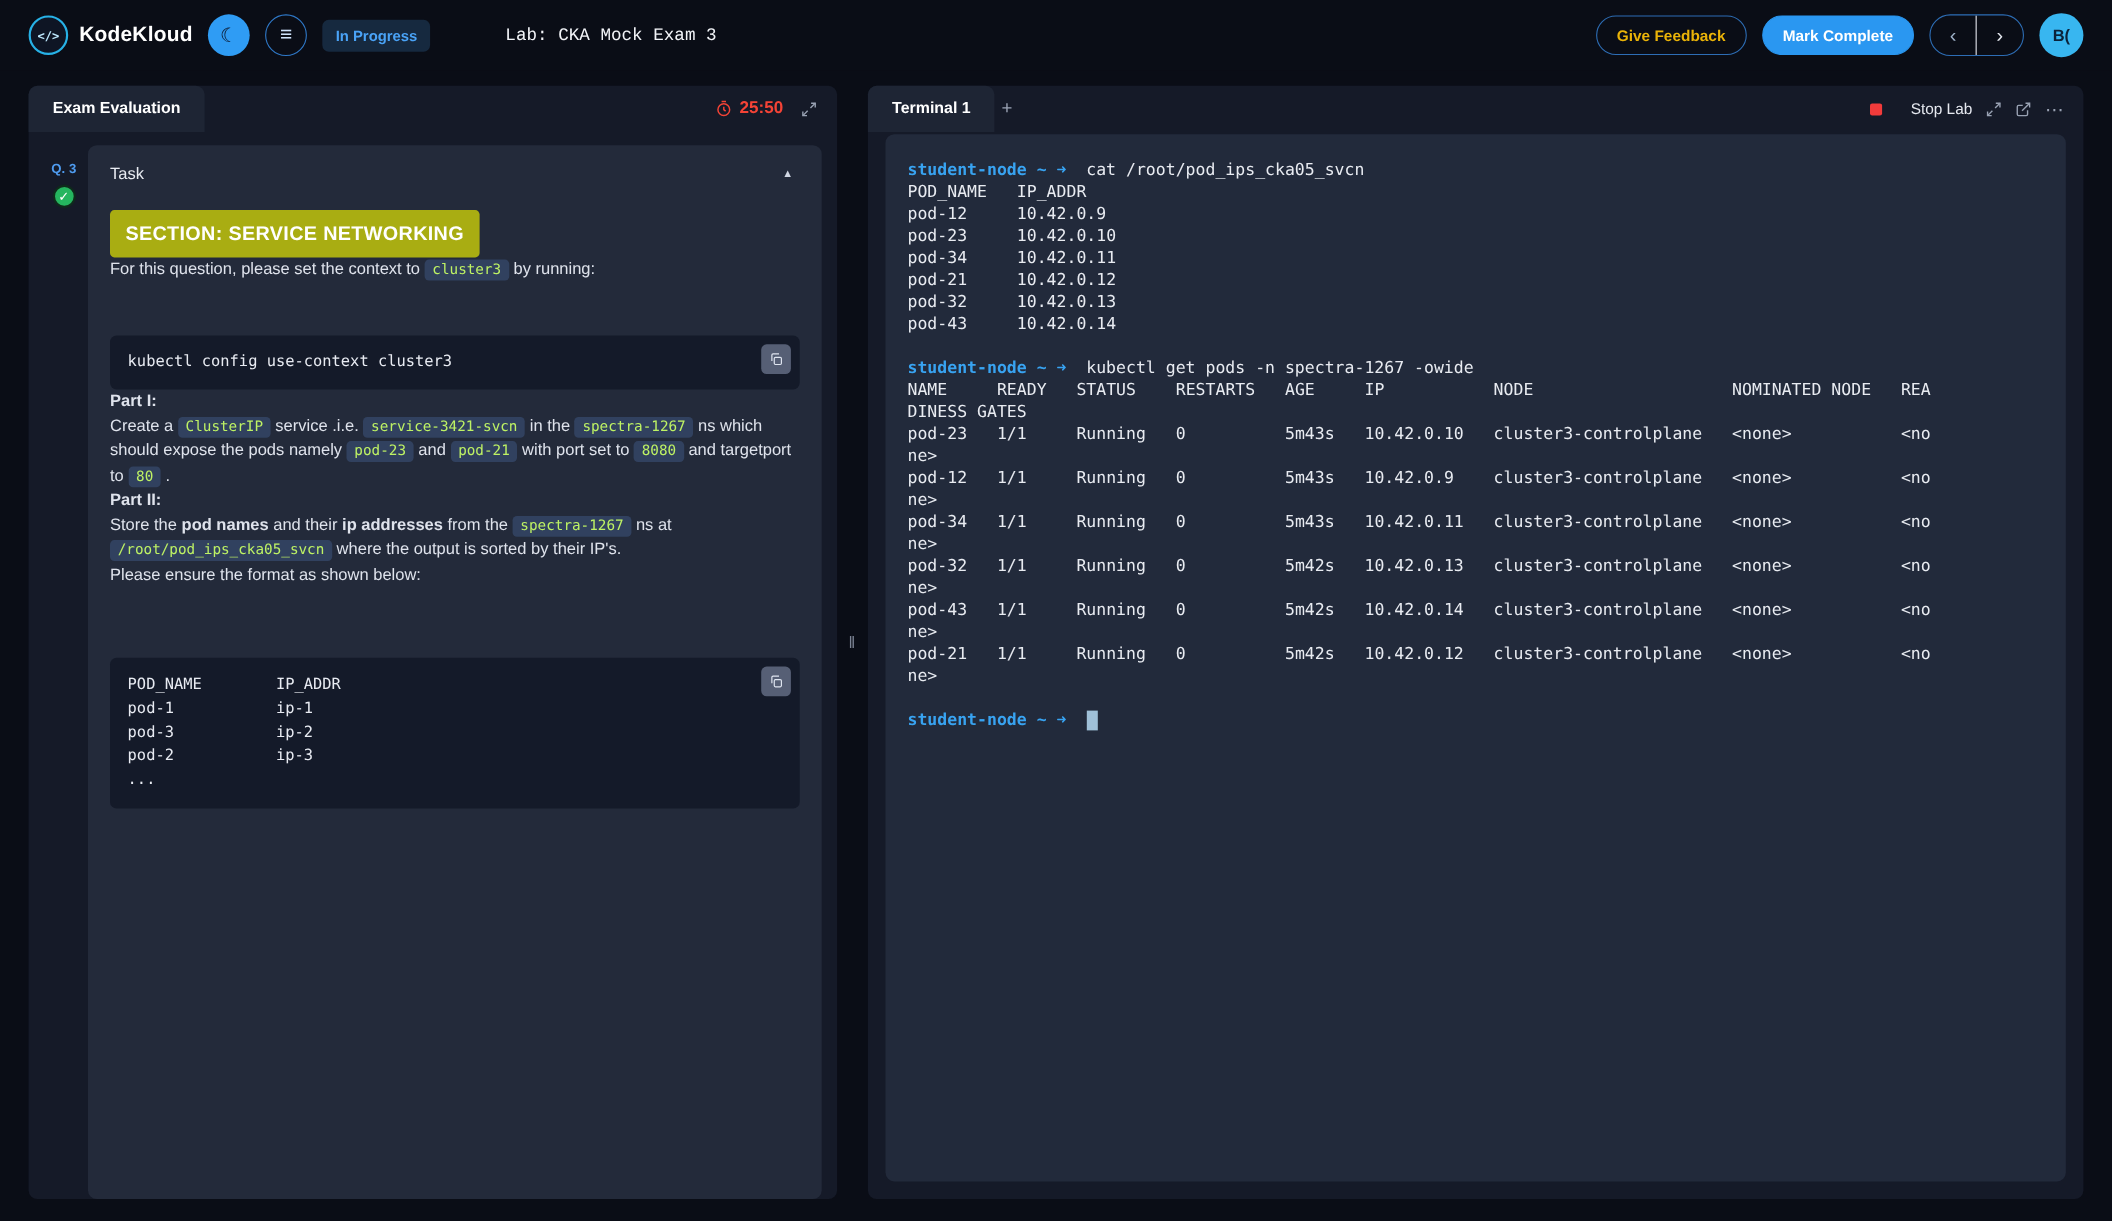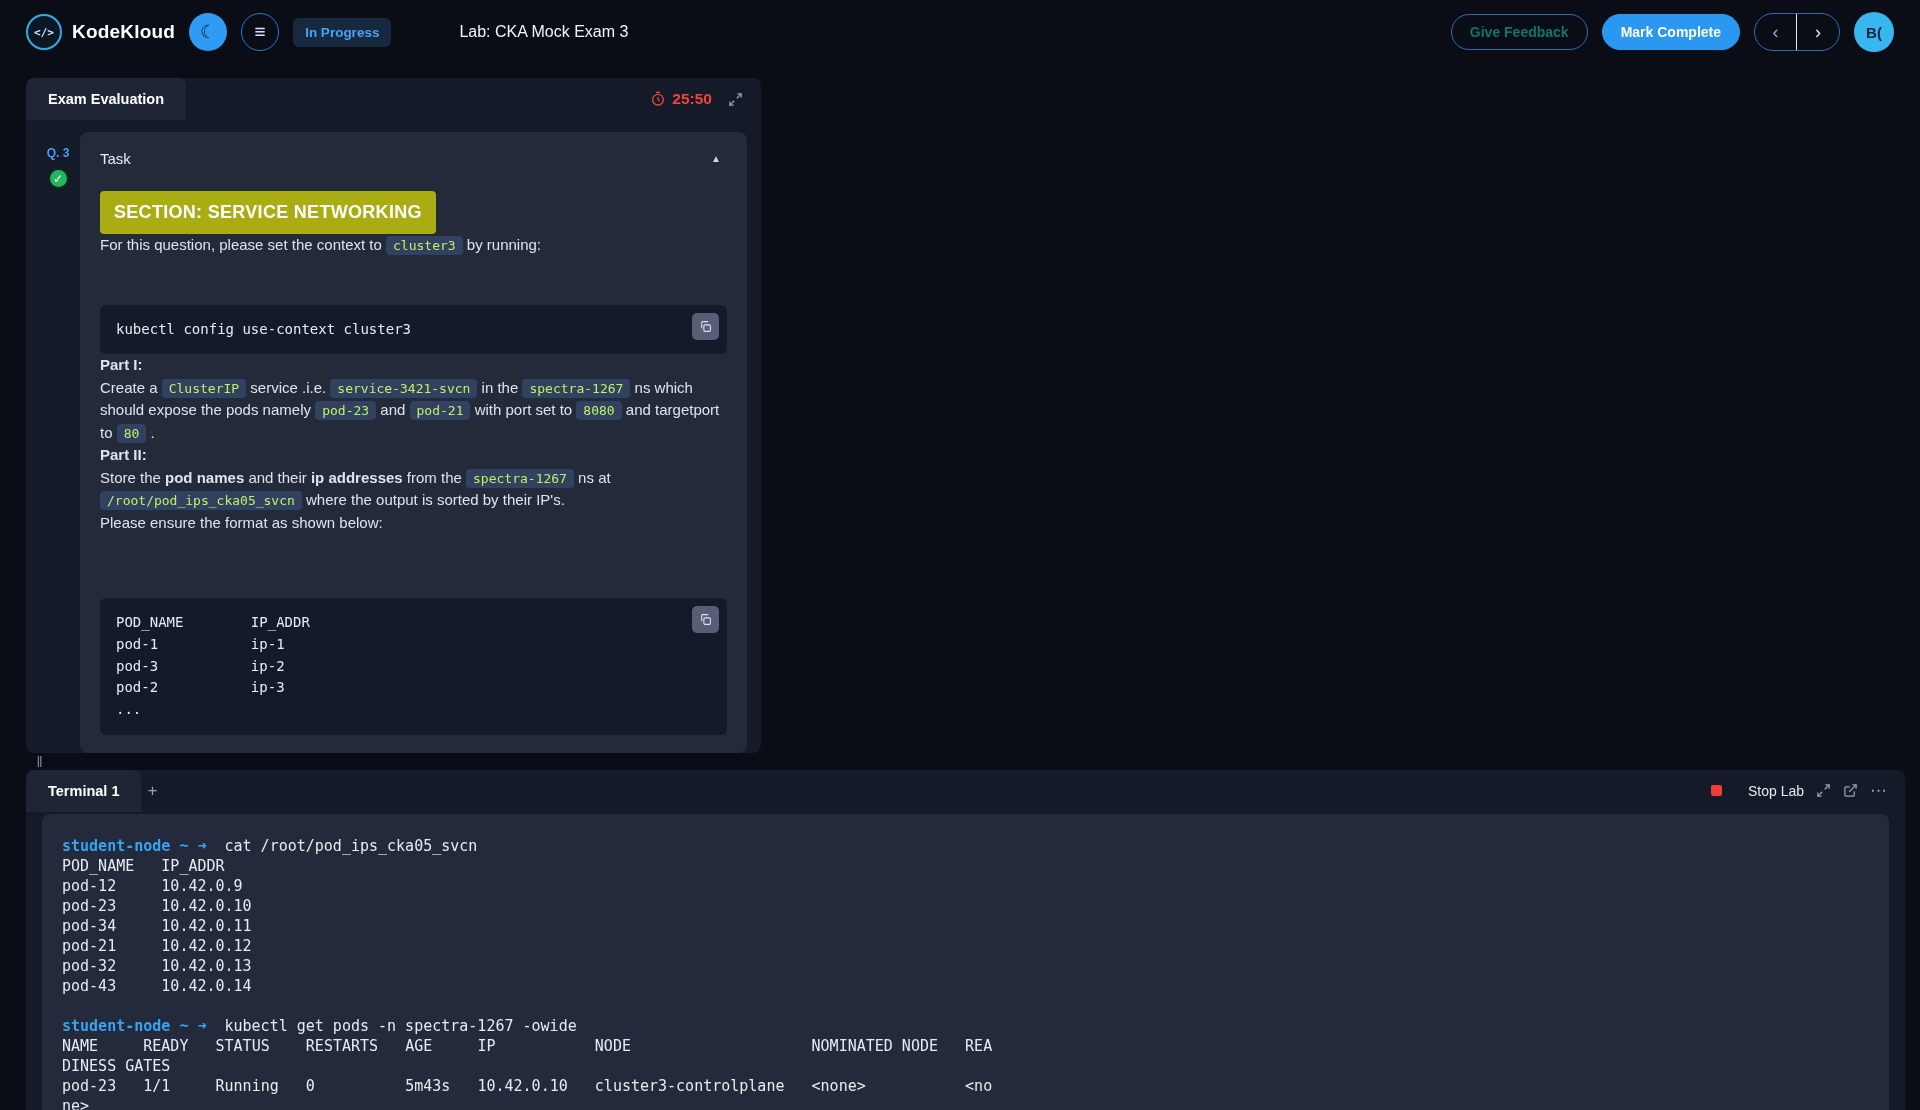--- a/index.html
+++ b/index.html
@@ -14,34 +14,34 @@
   .logo-icon { width:36px; height:36px; border-radius:50%; background:#0e1524;
     border:2px solid #27b1e6; display:flex; align-items:center; justify-content:center;
     font-family:"DejaVu Sans Mono", monospace; font-size:11px; font-weight:bold; color:#bfeaff; }
   .logo-text { font-size:19px; font-weight:700; color:#ffffff; letter-spacing:.2px; }
   .circle-btn { width:38px; height:38px; border-radius:50%; border:none; cursor:pointer;
     display:flex; align-items:center; justify-content:center; font-size:18px; padding:0; }
   .circle-btn.moon { background:#2f9cf4; color:#0d1b33; }
   .circle-btn.outline { background:transparent; border:1.5px solid #2f79c9; color:#cfe3fb; font-size:19px; }
   .badge-progress { background:#16293f; color:#4aa3f7; font-size:13.5px; font-weight:600;
     padding:7px 12px; border-radius:6px; }
-  .lab-title { font-size:16px; color:#f2f4f8; font-weight:500; margin-left:54px; }
+  .lab-title { font-size:16px; color:#f2f4f8; font-weight:500; margin-left:54px;font-family:Liberation Mono, monospace; }
   .pill { border-radius:19px; padding:9px 18px; font-size:14px; font-weight:600; cursor:pointer;
     font-family:"Liberation Sans", sans-serif; }
-  .pill.outline { background:transparent; border:1.5px solid #2d6db5; color:#0f766e; }
+  .pill.outline { background:transparent; border:1.5px solid #2d6db5; color:#eab308; }
   .pill.solid { background:#2a97f1; border:1.5px solid #2a97f1; color:#ffffff; }
   .nav-group { display:flex; border:1.5px solid #2d6db5; border-radius:19px; overflow:hidden; height:38px; }
   .nav-group button { width:42px; background:transparent; border:none; color:#e6e9f0;
     font-size:18px; cursor:pointer; padding:0; line-height:1; }
   .nav-group button:first-child { border-right:1px solid #e6e9f0; color:#9fb2c9; }
   .avatar { width:40px; height:40px; border-radius:50%; background:#38b6f0; color:#0b2239;
     display:flex; align-items:center; justify-content:center; font-weight:700; font-size:15px; cursor:pointer; }
 
   
-  main { display:flex; height:1046px; padding:14px 15px 20px 26px; gap:0;flex-direction:column; }
+  main { display:flex; height:1046px; padding:14px 26px 20px 26px; gap:0; }
   .panel { background:#151a28; border-radius:8px; display:flex; flex-direction:column; }
   .panel.left  { width:735px; }
   .panel.right { flex:1; }
   .resizer { width:28px; display:flex; align-items:center; justify-content:center;
     color:#7c8495; cursor:col-resize; font-size:15px; letter-spacing:1px; }
 
   .tab-row { height:42px; display:flex; align-items:center; flex:none; padding-right:12px; }
   .tab { background:#1e2534; border-radius:8px 8px 0 0; padding:0 22px; height:42px;
     display:flex; align-items:center; font-size:14.5px; font-weight:700; color:#ffffff; cursor:pointer; }
   .spacer { flex:1; }

